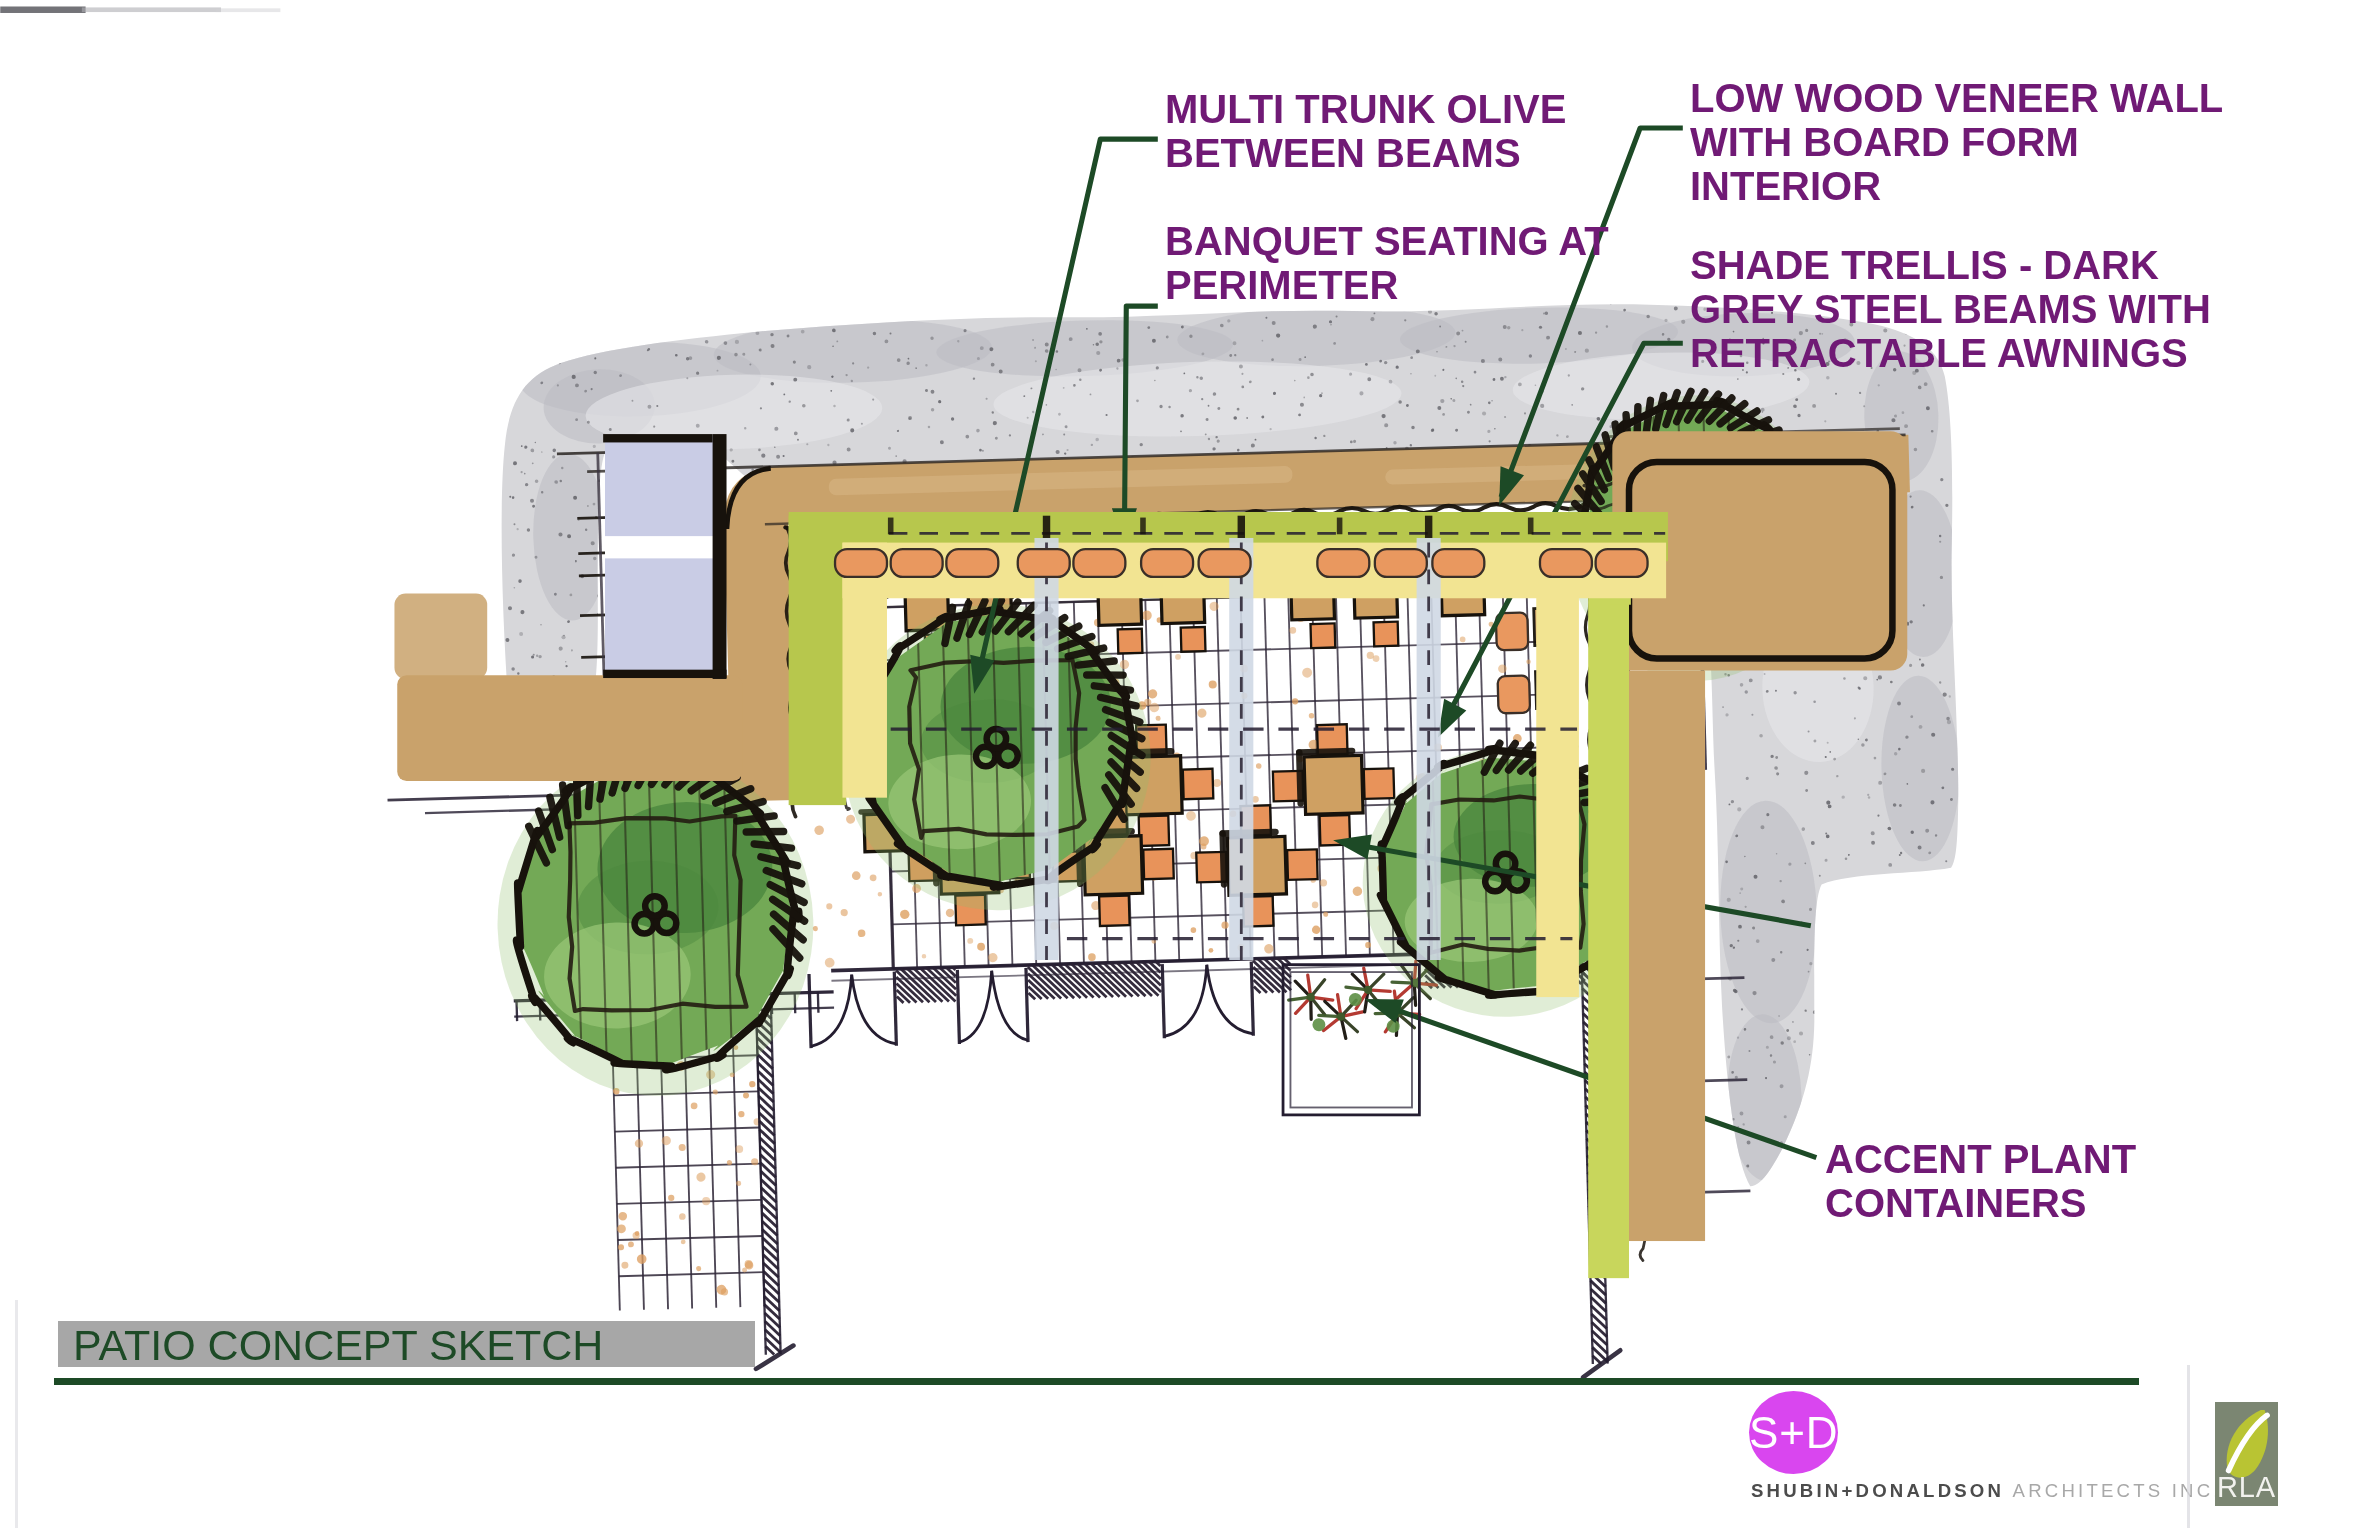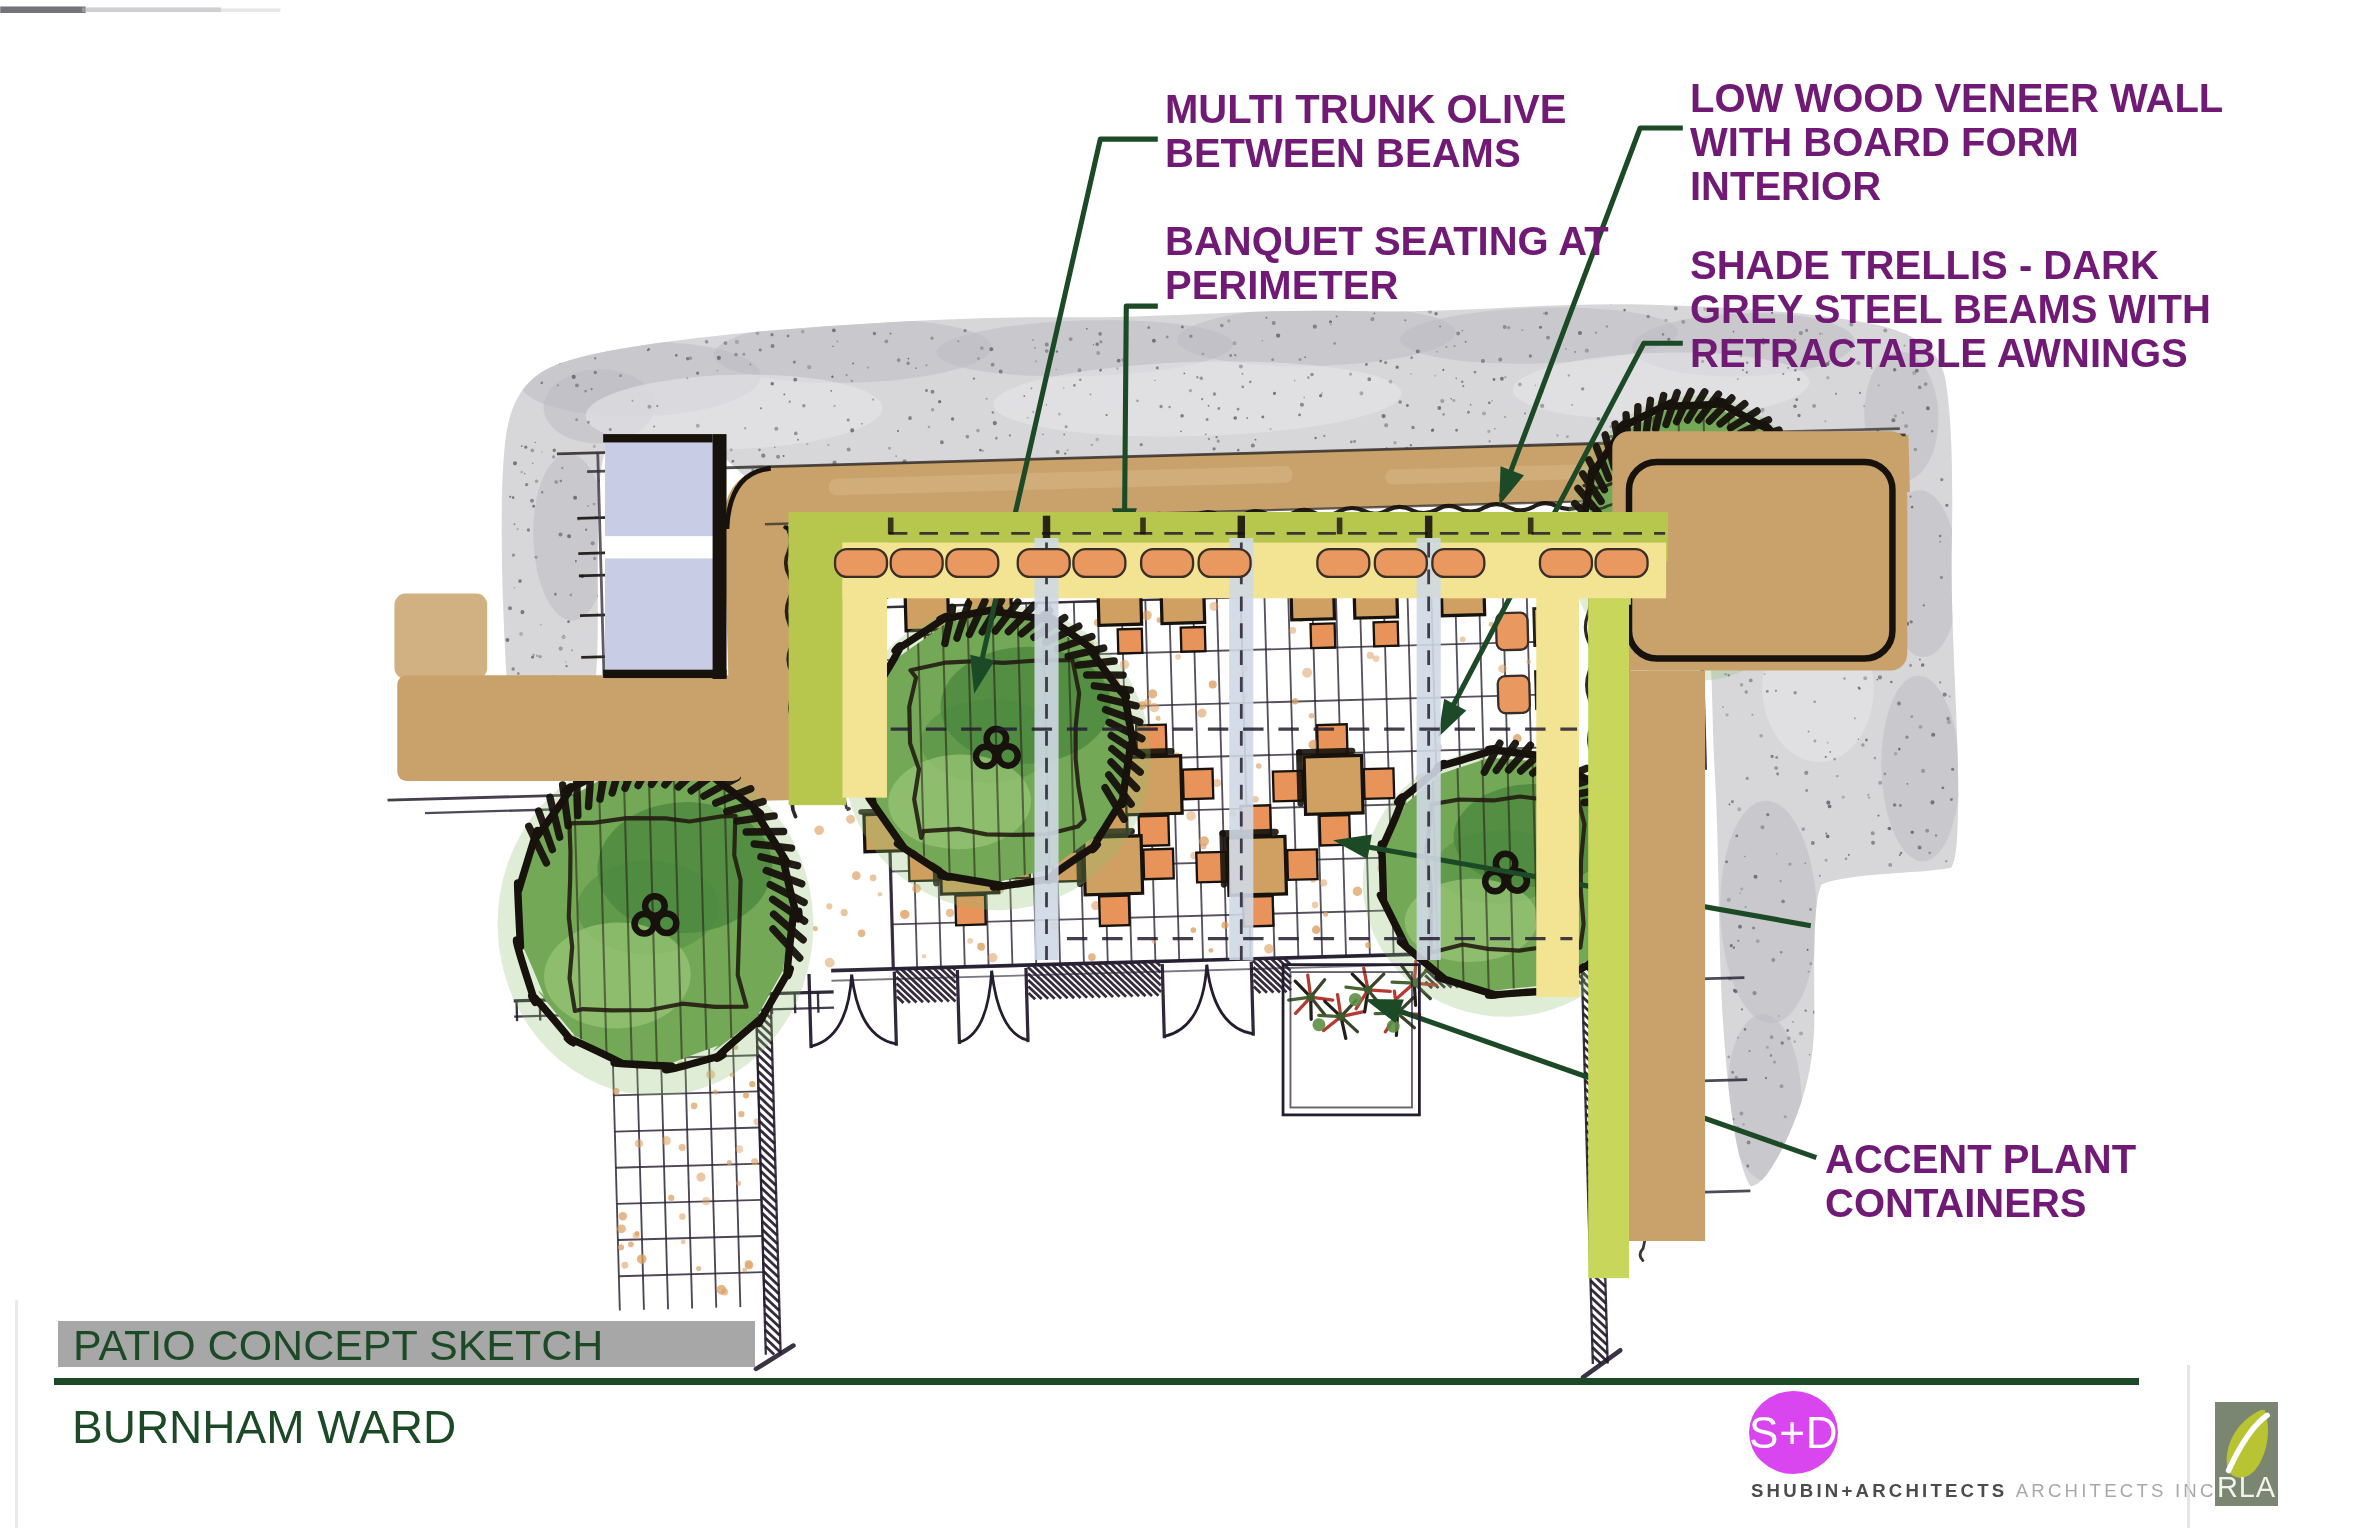--- a/index.html
+++ b/index.html
@@ -1850,27 +1850,26 @@
   <div class="anno" style="left:1690px;top:76px;">LOW WOOD VENEER WALL
 WITH BOARD FORM
 INTERIOR</div>
   <div class="anno" style="left:1825px;top:1137px;">ACCENT PLANT
 CONTAINERS</div>
 
   <div class="titlebar">
     <div class="titlebar-text">PATIO CONCEPT SKETCH</div>
   </div>
   <div class="title-rule"></div>
-  <div class="project-name">BURNHAM WARD</div>
 
   <div class="sd-logo">
     <span>S+D</span>
   </div>
   <div class="firm-line">
-    <span class="firm-primary">SHUBIN+ARCHITECTS</span><span class="firm-primary"> </span>
+    <span class="firm-primary">SHUBIN+DONALDSON</span><span class="firm-primary"> </span>
     <span class="firm-secondary">ARCHITECTS INC.</span>
   </div>
   <div class="rla-logo">
     <svg width="63" height="85" viewBox="0 0 68 92">
       <g transform="rotate(14 34 46)">
         <path d="M 40,6 C 18,24 10,52 20,76 C 27,87 43,85 50,70 C 60,46 54,20 44,5 Z" fill="#b9c433"></path>
         <path d="M 22,78 C 28,46 36,24 48,10" stroke="#ffffff" stroke-width="6" fill="none" stroke-linecap="round"></path>
       </g>
     </svg>
     <div class="rla-text">RLA</div>

